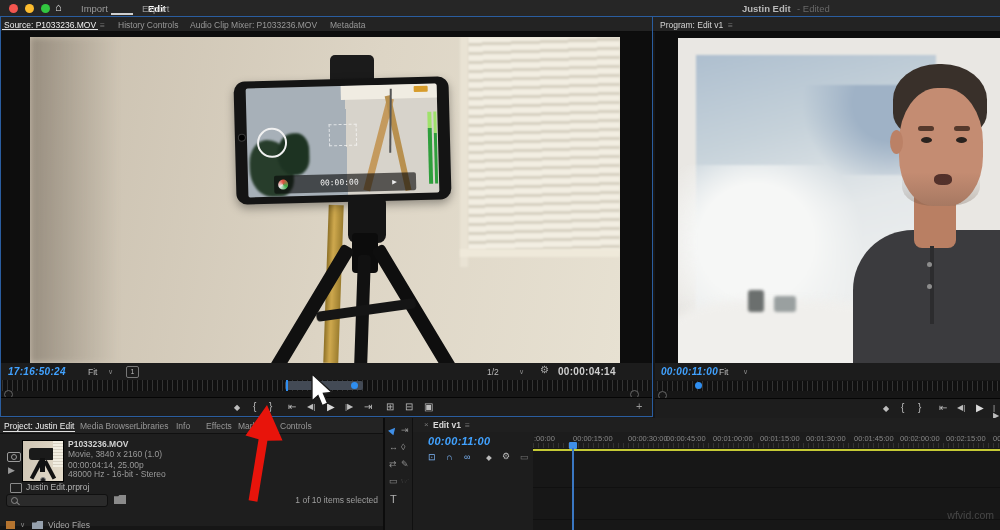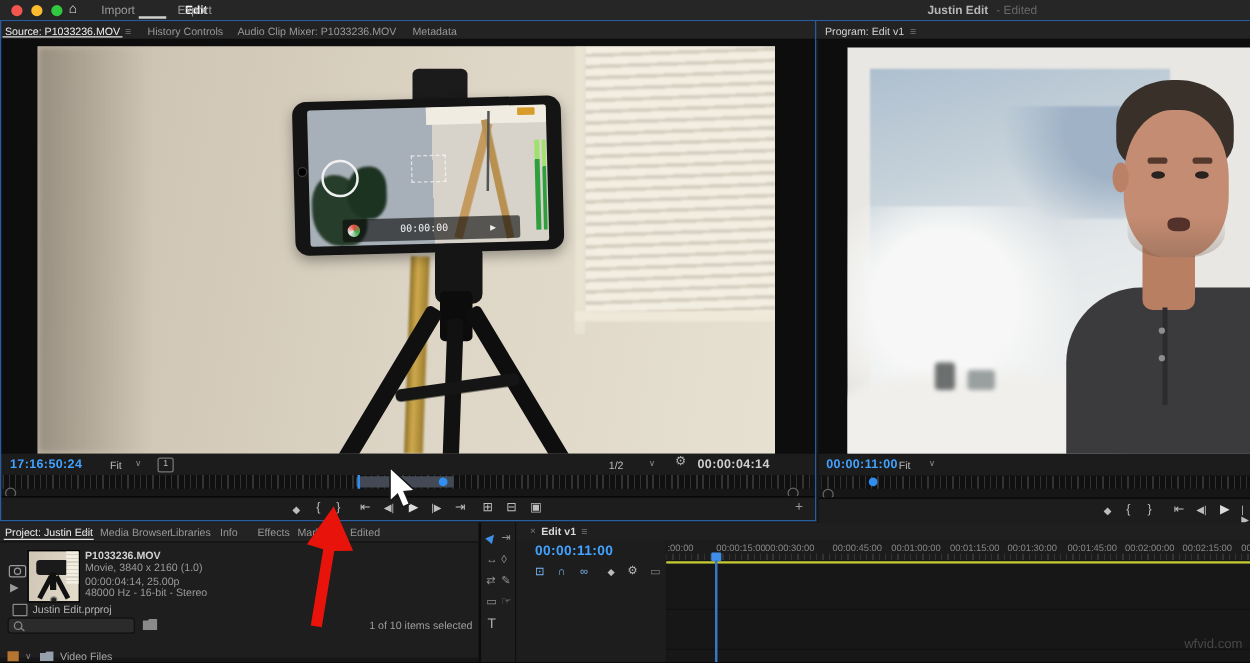--- a/index.html
+++ b/index.html
@@ -5,21 +5,21 @@
   html,body{margin:0;padding:0;background:#000;}
   #canvas{position:relative;width:1000px;height:530px;background:#161616;overflow:hidden;
           font-family:"Liberation Sans",sans-serif;color:#c8c8c8;-webkit-font-smoothing:antialiased;}
   .abs{position:absolute;}
   .ic{position:absolute;line-height:1;color:#bdbdbd;}
   .tl{position:absolute;top:4px;width:9px;height:9px;border-radius:50%;}
   .navtab{position:absolute;top:3px;font-size:9.5px;color:#9a9a9a;}
   .navtab.active{color:#fff;font-weight:bold;padding-left:36px;}
   .ptab{position:absolute;top:3px;font-size:8.5px;color:#989898;white-space:nowrap;}
   .ptab.active{color:#f0f0f0;}
-  .tc{font-weight:bold;color:#41a2ff;font-size:10px;letter-spacing:.3px;}
+  .tc{font-weight:bold;color:#41a2ff;font-size:10px;letter-spacing:.3px;font-style:italic;}
   .ticks{background:repeating-linear-gradient(90deg,#333 0 1px,transparent 1px 5px);}
   .rtick{position:absolute;top:2px;font-size:7.5px;color:#878787;white-space:nowrap;}
   .colhdr{position:absolute;top:2px;font-size:8.5px;color:#9c9c9c;white-space:nowrap;}
   .infoline{position:absolute;font-size:8.5px;color:#9a9a9a;white-space:nowrap;}
   .toolic{position:absolute;font-size:9px;color:#8f8f8f;}
   svg{position:absolute;left:0;top:0;pointer-events:none;}
 </style>
 </head>
 <body>
 
@@ -184,21 +184,21 @@
   <div class="abs" style="left:0;top:418px;width:383px;height:108px;background:#1e1e1e;">
     <div class="abs" style="left:0;top:0;width:383px;height:15px;background:#232323;border-bottom:1px solid #101010;">
       <span class="ptab active" style="left:4px;">Project: Justin Edit</span>
       <span class="ptab" style="left:66px;color:#777;">≡</span>
       <div class="abs" style="left:3px;top:13px;width:72px;height:1px;background:#e0e0e0;"></div>
       <span class="ptab" style="left:80px;">Media Browser</span>
       <span class="ptab" style="left:136px;">Libraries</span>
       <span class="ptab" style="left:176px;">Info</span>
       <span class="ptab" style="left:206px;">Effects</span>
       <span class="ptab" style="left:238px;">Markers</span>
-      <span class="ptab" style="left:280px;">Edited</span>
+      <span class="ptab" style="left:280px;">Controls</span>
     </div>
 
     <div class="abs" style="left:7px;top:34px;width:12px;height:8px;border:1px solid #9a9a9a;border-radius:2px;">
       <div class="abs" style="left:3px;top:1px;width:4px;height:4px;border:1px solid #9a9a9a;border-radius:50%;"></div>
     </div>
     <span class="ic" style="left:8px;top:48px;font-size:9px;color:#9a9a9a;">▶</span>
 
     <div class="abs" style="left:22px;top:22px;width:40px;height:40px;background:linear-gradient(100deg,#cfc5b4,#e4dccb);overflow:hidden;border:1px solid #000;">
       <div class="abs" style="left:6px;top:7px;width:26px;height:12px;background:#1a1a1a;border-radius:3px;"></div>
       <div class="abs" style="left:17px;top:17px;width:5px;height:14px;background:#111;"></div>
@@ -260,21 +260,21 @@
       <span class="abs" style="left:51px;top:20px;font-size:9px;color:#7cb5f7;">∞</span>
       <span class="abs" style="left:73px;top:21px;font-size:7.5px;color:#bbb;">◆</span>
       <span class="abs" style="left:89px;top:19px;font-size:9px;color:#bbb;">⚙</span>
       <span class="abs" style="left:107px;top:20px;font-size:9px;color:#777;">▭</span>
     </div>
 
     <div class="abs" style="left:150px;top:14px;width:467px;height:16px;background:#1c1c1c;overflow:hidden;">
       <div class="abs ticks" style="left:0;top:11px;width:467px;height:5px;"></div>
       <span class="rtick" style="left:1px;">:00:00</span>
       <span class="rtick" style="left:40px;">00:00:15:00</span>
-      <span class="rtick" style="left:79px;">00:00:30:00</span>
+      <span class="rtick" style="left:95px;">00:00:30:00</span>
       <span class="rtick" style="left:133px;">00:00:45:00</span>
       <span class="rtick" style="left:180px;">00:01:00:00</span>
       <span class="rtick" style="left:227px;">00:01:15:00</span>
       <span class="rtick" style="left:273px;">00:01:30:00</span>
       <span class="rtick" style="left:321px;">00:01:45:00</span>
       <span class="rtick" style="left:367px;">00:02:00:00</span>
       <span class="rtick" style="left:413px;">00:02:15:00</span>
       <span class="rtick" style="left:460px;">00:02</span>
     </div>
 

